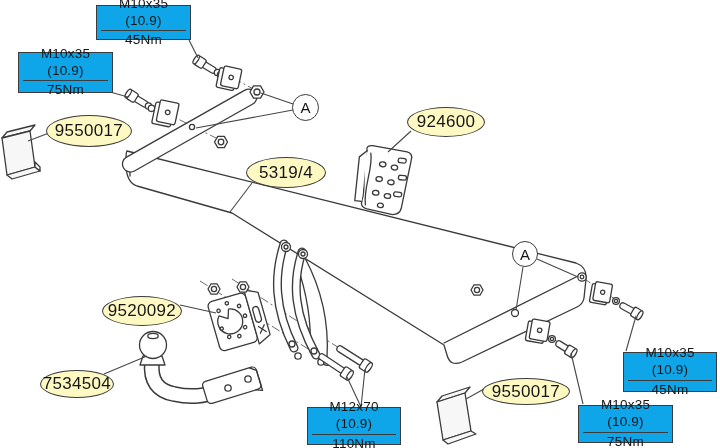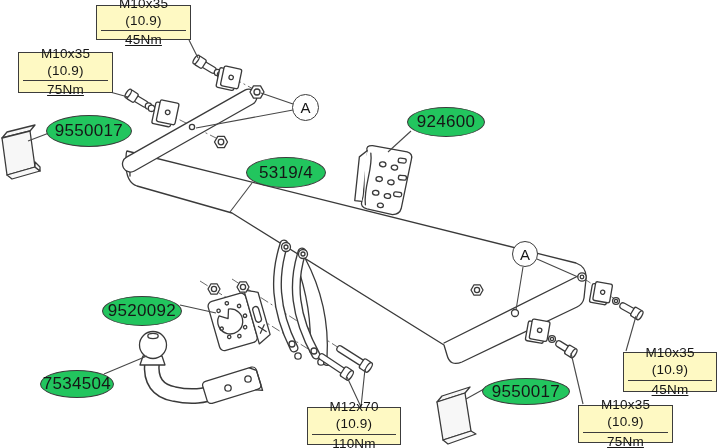--- a/index.html
+++ b/index.html
@@ -1,27 +1,27 @@
 <!DOCTYPE html>
 <html><head>
 <meta charset="utf-8">
 <style>
   html,body{margin:0;padding:0;background:#ffffff;}
   body{width:720px;height:448px;position:relative;overflow:hidden;
        font-family:"Liberation Sans","DejaVu Sans",sans-serif;color:#161616;}
   #stage{position:absolute;inset:0;width:720px;height:448px;}
   svg{position:absolute;left:0;top:0;}
-  .callout-box{position:absolute;box-sizing:border-box;background:#fef9c3;
+  .callout-box{position:absolute;box-sizing:border-box;background:#0ea5e9;
       border:1.5px solid #3c3c3c;display:flex;flex-direction:column;
       align-items:center;justify-content:center;font-size:13.5px;
       font-weight:500;line-height:1.25;letter-spacing:.2px;}
   .co-line1{display:block;width:88%;text-align:center;
       border-bottom:1.3px solid #3c3c3c;padding:0 2px 1px;}
-  .co-line2{display:block;padding-top:1px;text-align:center;text-decoration:underline;}
-  .part-ellipse{position:absolute;box-sizing:border-box;background:#22c55e;
+  .co-line2{display:block;padding-top:1px;text-align:center;}
+  .part-ellipse{position:absolute;box-sizing:border-box;background:#fef9c3;
       border:1.5px solid #3c3c3c;border-radius:50%;display:flex;
       align-items:center;justify-content:center;font-size:17px;
       font-weight:500;letter-spacing:.3px;}
   .ref-circle{position:absolute;box-sizing:border-box;background:#fff;
       border:1.4px solid #3c3c3c;border-radius:50%;display:flex;
       align-items:center;justify-content:center;font-size:15px;font-weight:500;}
   .lineart{stroke:#3a3a3a;stroke-width:1.3;fill:none;
       stroke-linejoin:round;stroke-linecap:round;}
   .fillw{fill:#ffffff;}
   .fillp{fill:#f7f7f7;}

